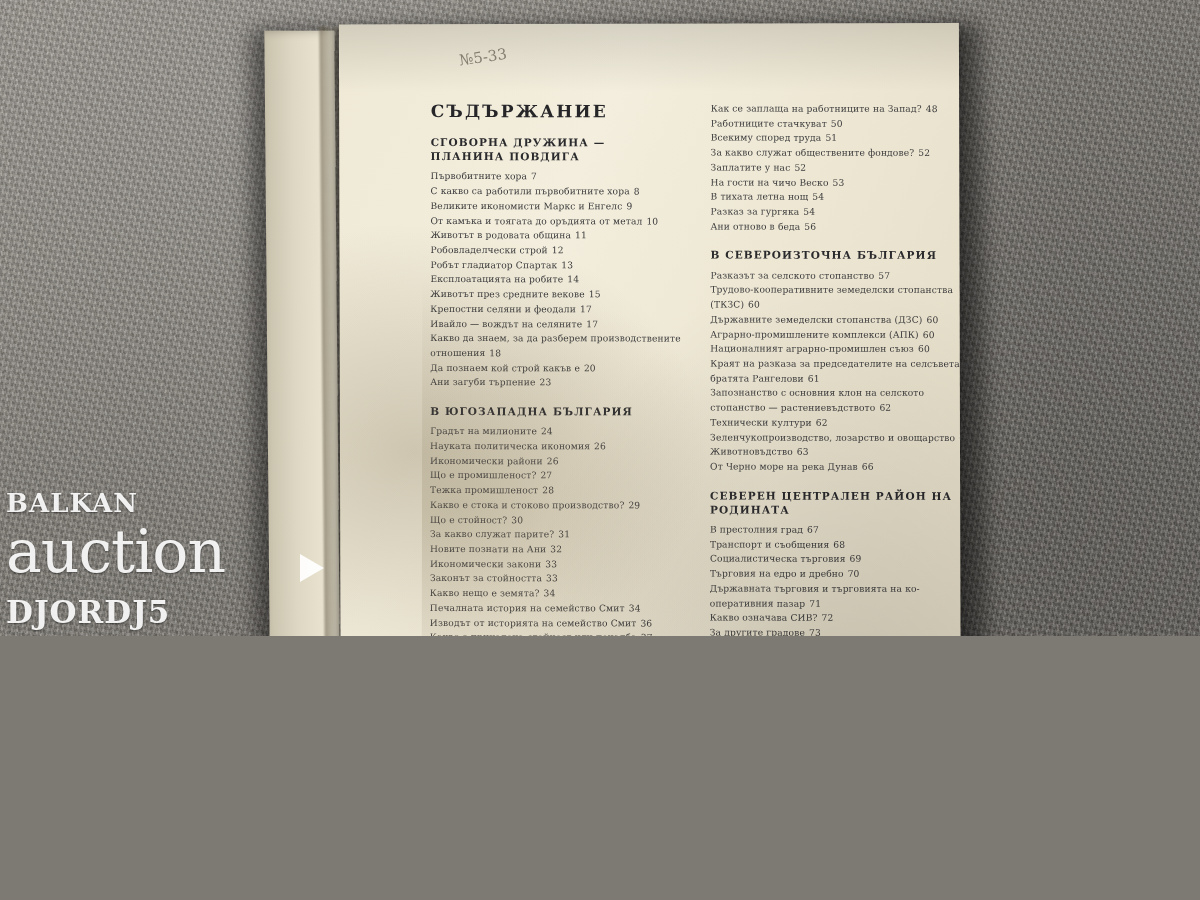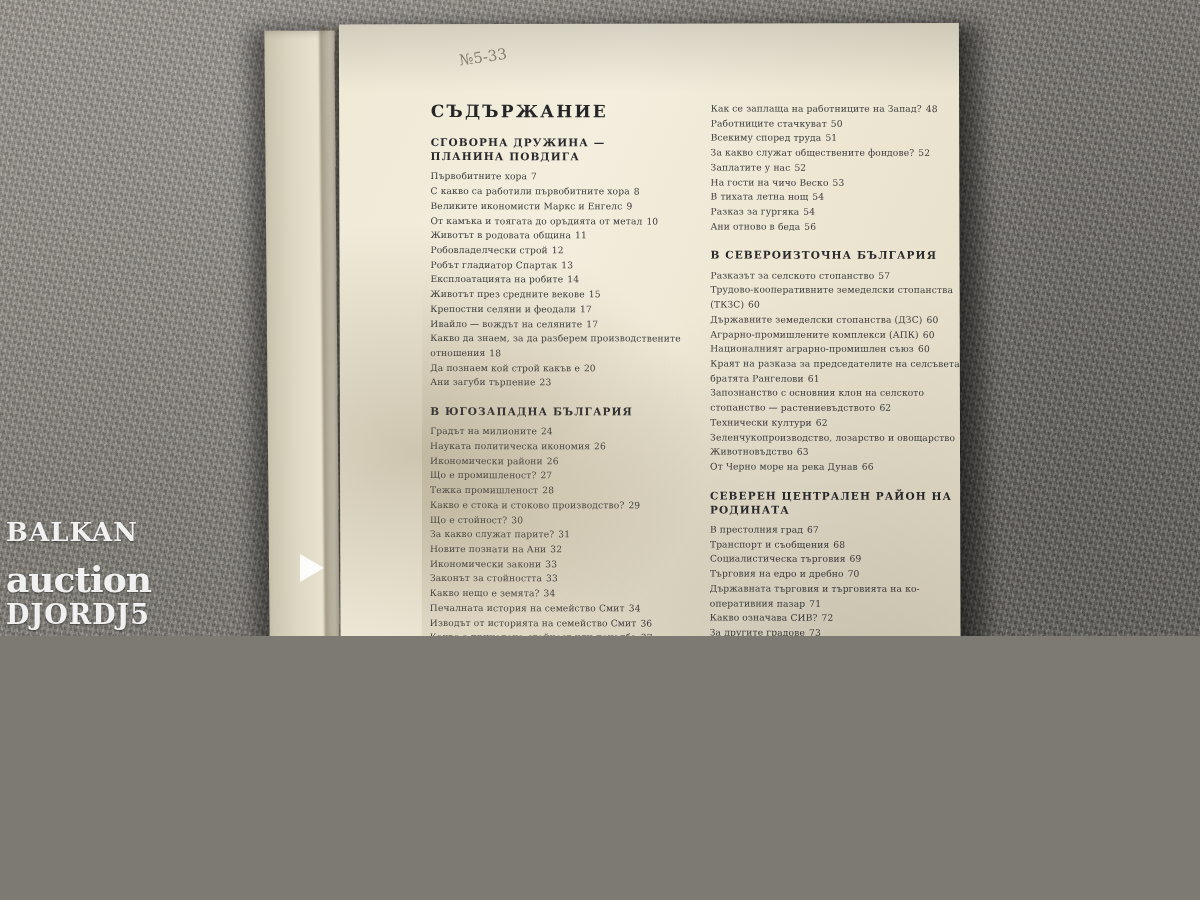--- a/index.html
+++ b/index.html
@@ -182,30 +182,30 @@
     text-shadow: 0 1px 2px rgba(0,0,0,0.45);
     font-family: "DejaVu Serif", serif;
     line-height: 1;
   }
   .wm-balkan {
     font-size: 26px;
     letter-spacing: 1px;
     font-weight: 700;
   }
   .wm-auction {
-    font-size: 36px;
-    font-weight: 700;
+    font-size: 60px;
+    font-weight: 400;
     letter-spacing: -1px;
-    margin-top: 16px;
+    margin-top: 5px;
   }
   .wm-user {
-    font-size: 27px;
+    font-size: 31px;
     font-weight: 700;
     letter-spacing: 1px;
-    margin-top: 4px;
+    margin-top: 16px;
   }
   .wm-play {
     position: absolute;
     left: 300px;
     bottom: 54px;
     width: 0;
     height: 0;
     border-left: 24px solid rgba(255,255,255,0.92);
     border-top: 14px solid transparent;
     border-bottom: 14px solid transparent;

